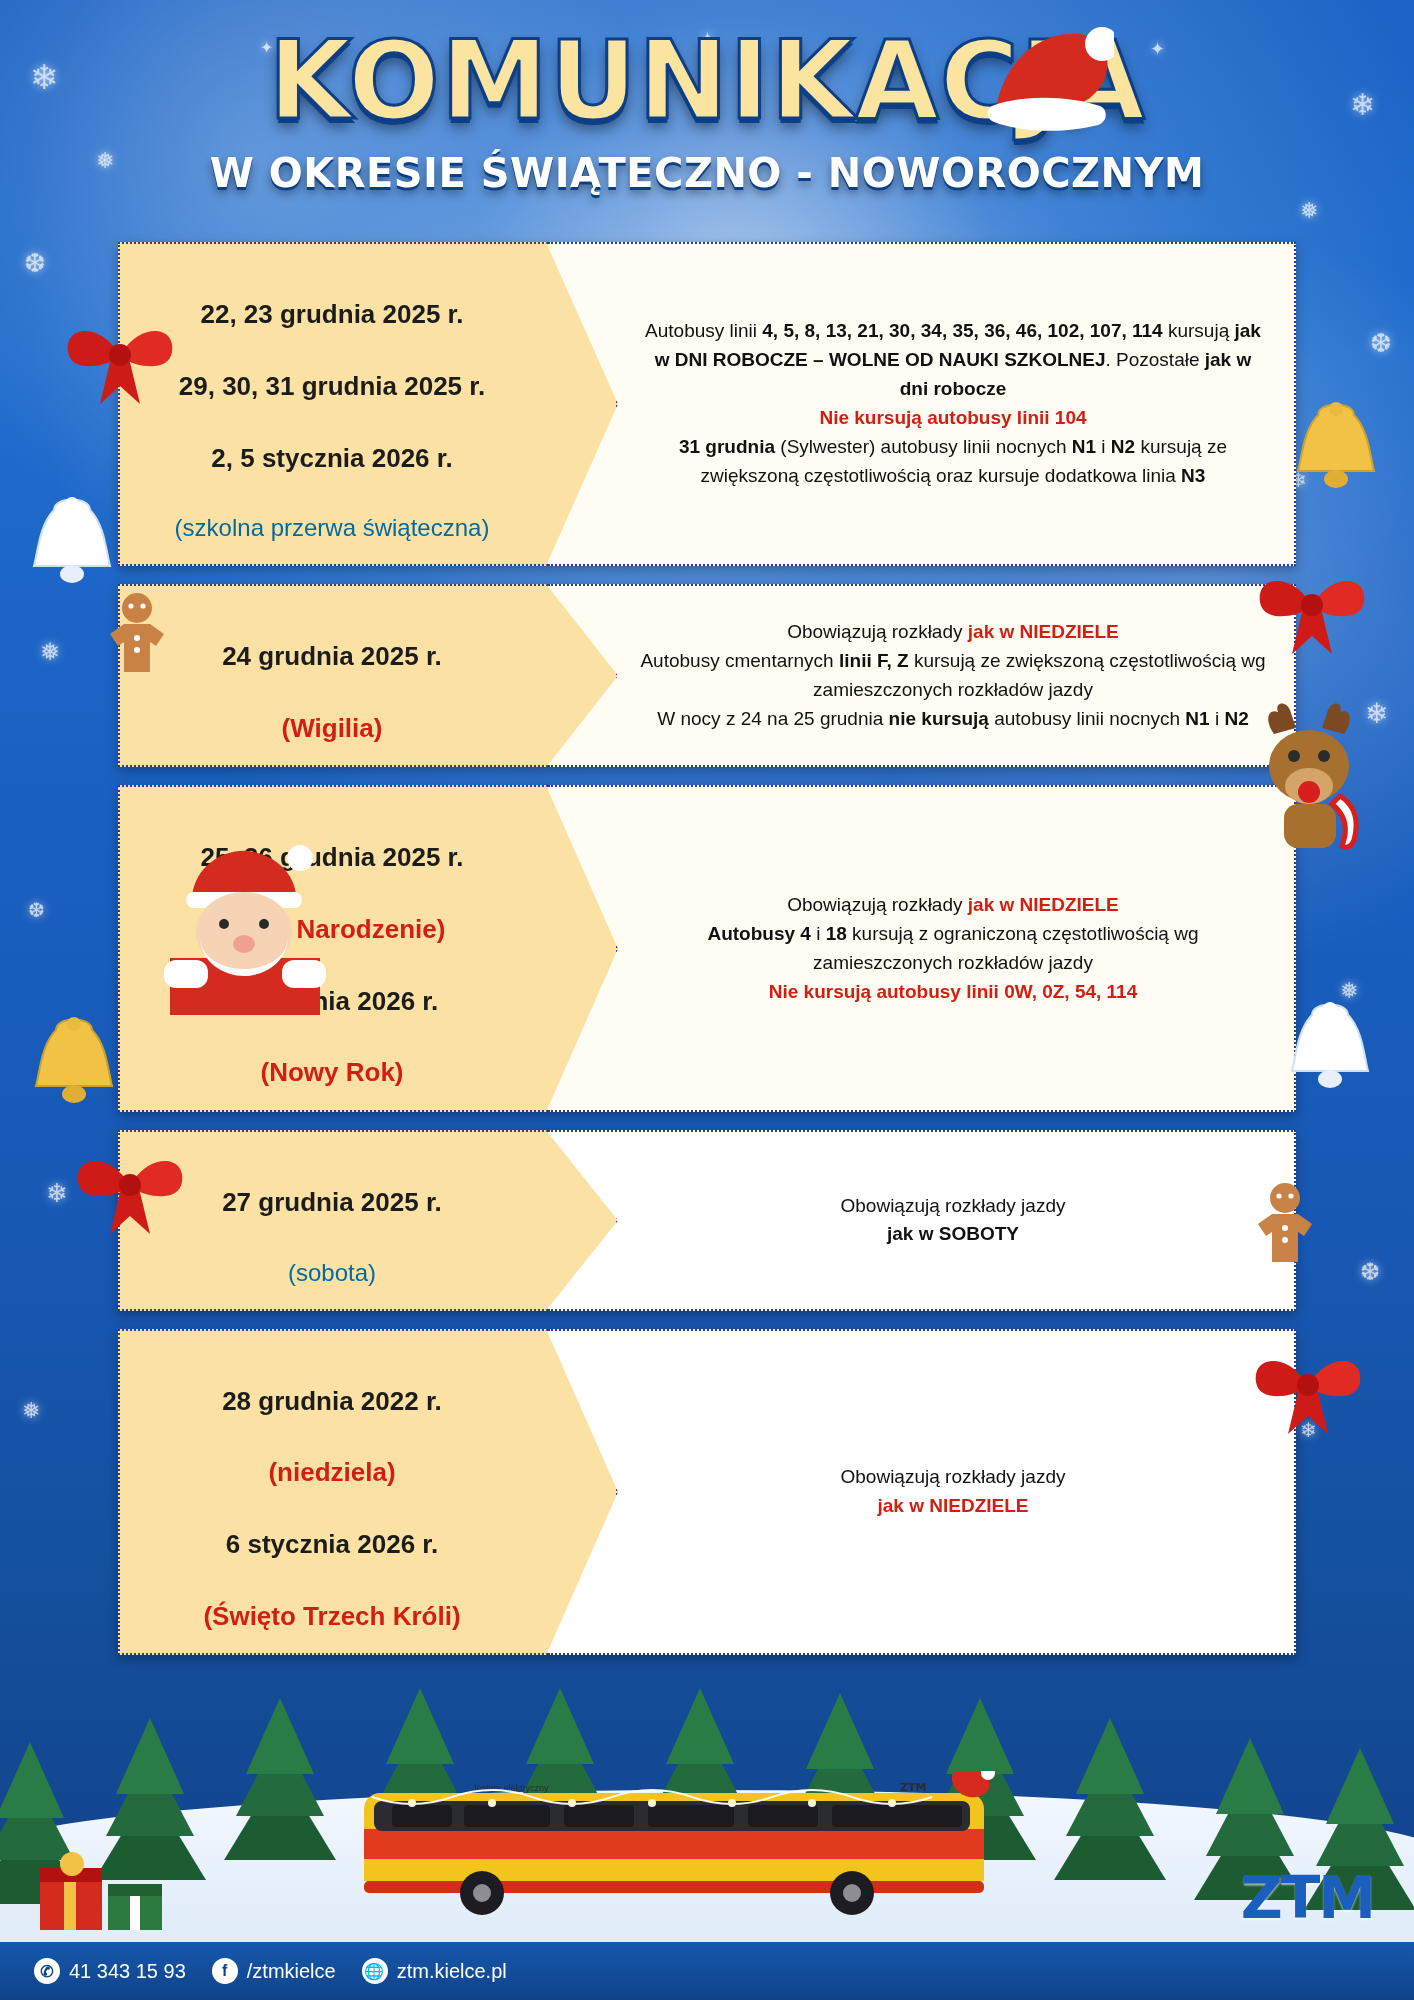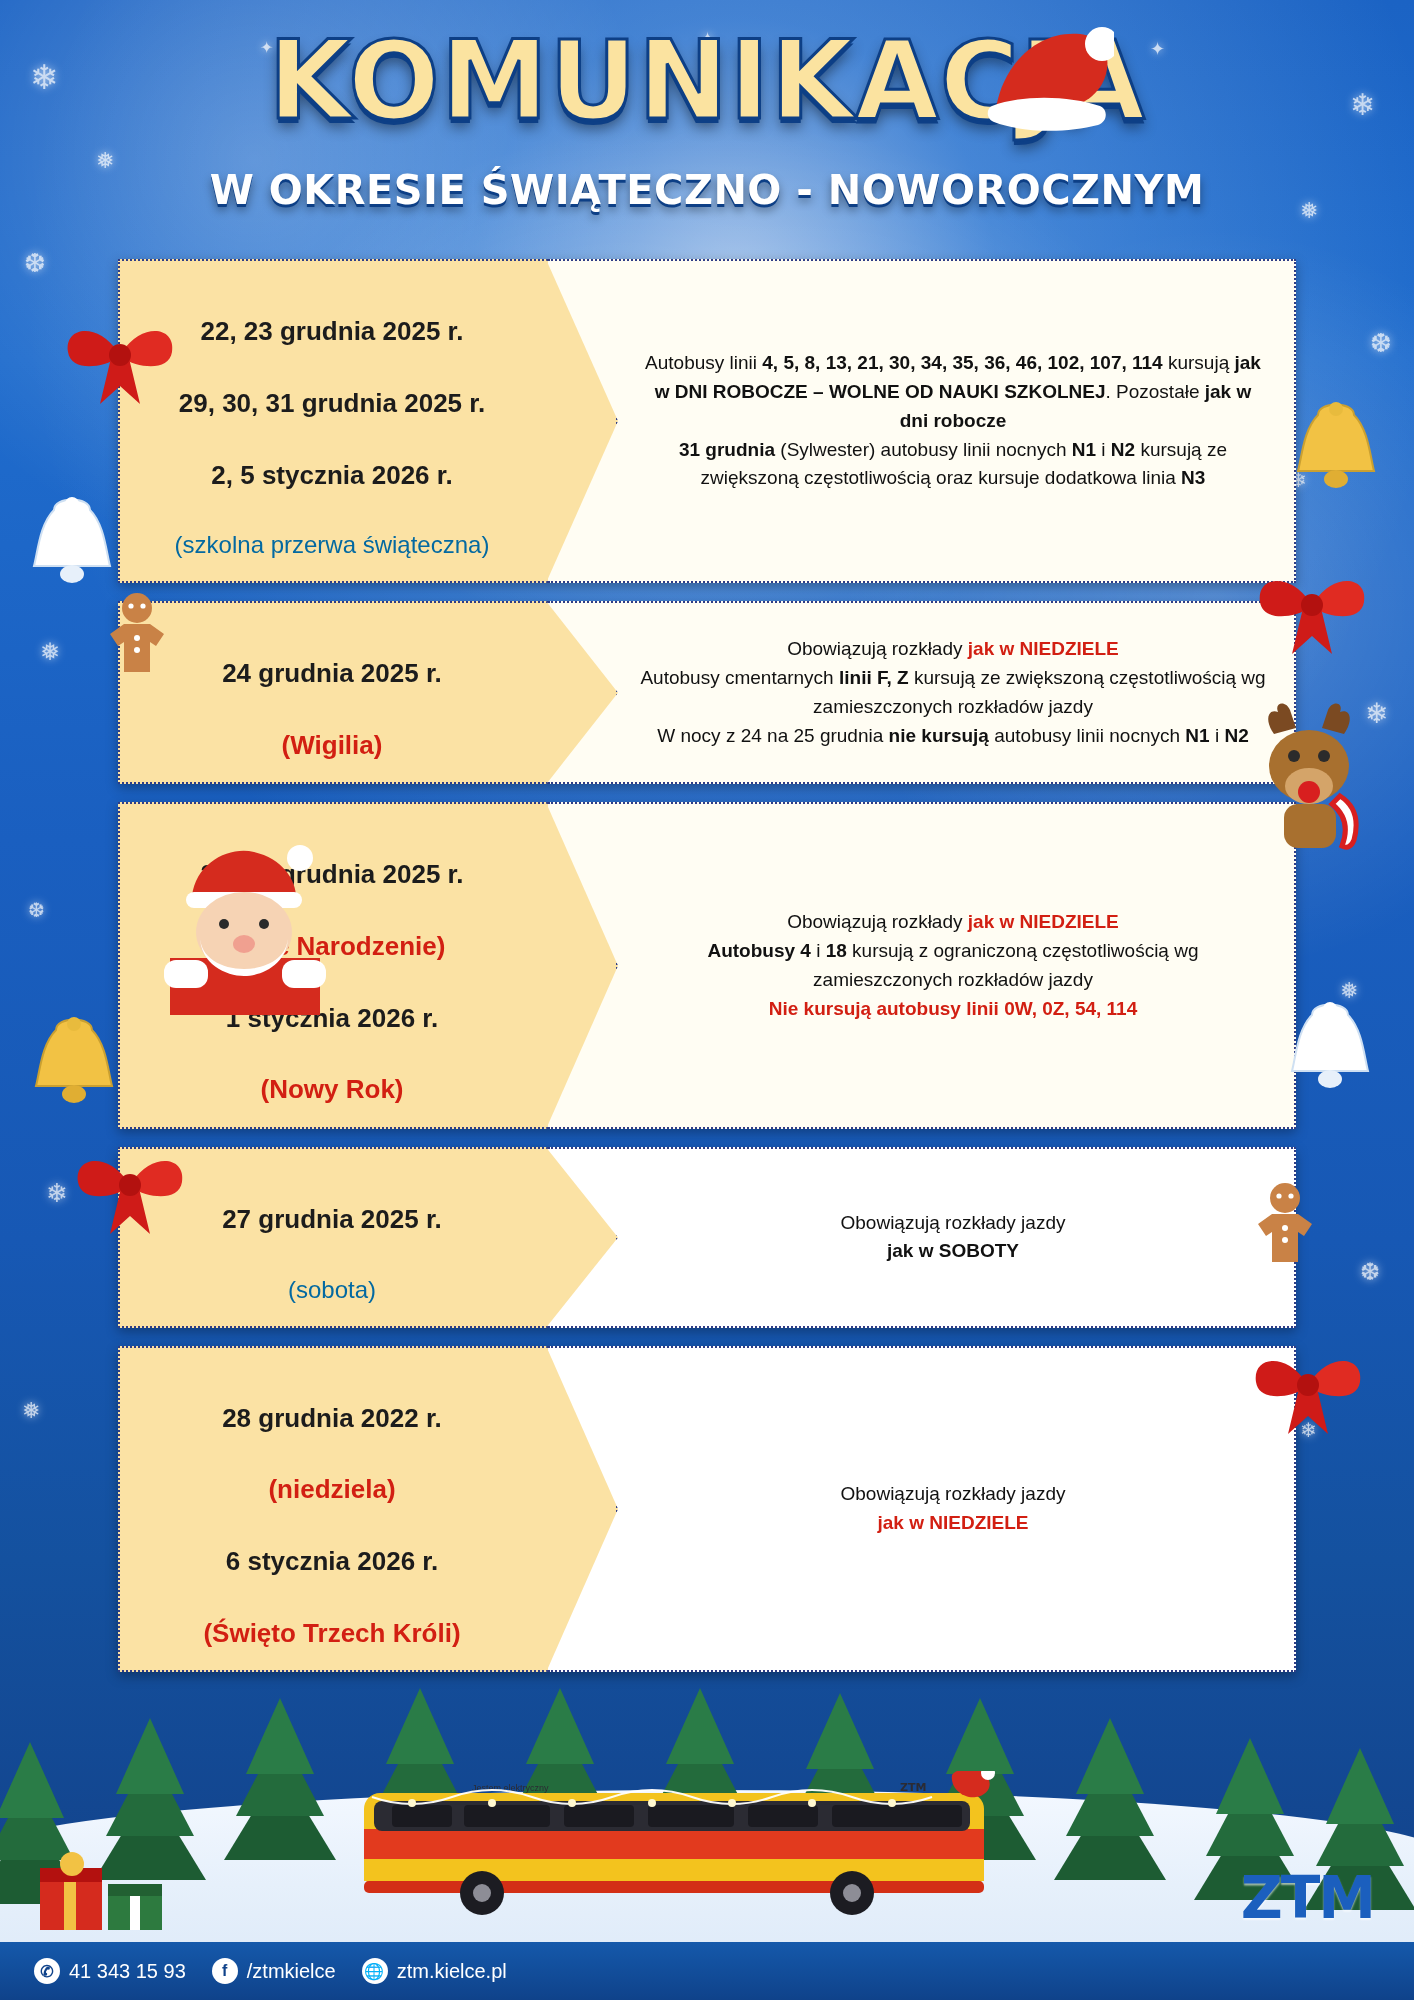--- a/index.html
+++ b/index.html
@@ -63,21 +63,21 @@
     color: #fbe3a0;
     -webkit-text-stroke: 3px #0d3f86;
     text-shadow:
       0 5px 0 #0d3f86,
       0 9px 14px rgba(0,0,0,.45);
     margin: 0;
     line-height: 1.02;
     font-family: "DejaVu Sans", sans-serif;
   }
   .subtitle {
-    margin-top: 31px;
+    margin-top: 14px;
     font-size: 40px;
     font-weight: bold;
     color: #ffffff;
     letter-spacing: .5px;
     text-shadow: 0 3px 0 #0d3f86, 0 6px 10px rgba(0,0,0,.4);
     font-family: "DejaVu Sans", sans-serif;
   }
 
   .santa-hat {
     position: absolute;
@@ -298,20 +298,21 @@
 
     <div class="row">
       <div class="left">
         <div class="dline">22, 23 grudnia 2025 r.</div>
         <div class="dline">29, 30, 31 grudnia 2025 r.</div>
         <div class="dline">2, 5 stycznia 2026 r.</div>
         <div class="dline note">(szkolna przerwa świąteczna)</div>
       </div>
       <div class="right">
         <div class="ptext">Autobusy linii <b>4, 5, 8, 13, 21, 30, 34, 35, 36, 46, 102, 107, 114</b> kursują <b>jak w DNI ROBOCZE – WOLNE OD NAUKI SZKOLNEJ</b>. Pozostałe <b>jak w dni robocze</b></div>
+        <div class="ptext"><span class="red">Nie kursują autobusy linii 104</span></div>
         <div class="ptext"><b>31 grudnia</b> (Sylwester) autobusy linii nocnych <b>N1</b> i <b>N2</b> kursują ze zwiększoną częstotliwością oraz kursuje dodatkowa linia <b>N3</b></div>
       </div>
     </div>
 
     <div class="row">
       <div class="left">
         <div class="dline">24 grudnia 2025 r.</div>
         <div class="dline red">(Wigilia)</div>
       </div>
       <div class="right">

